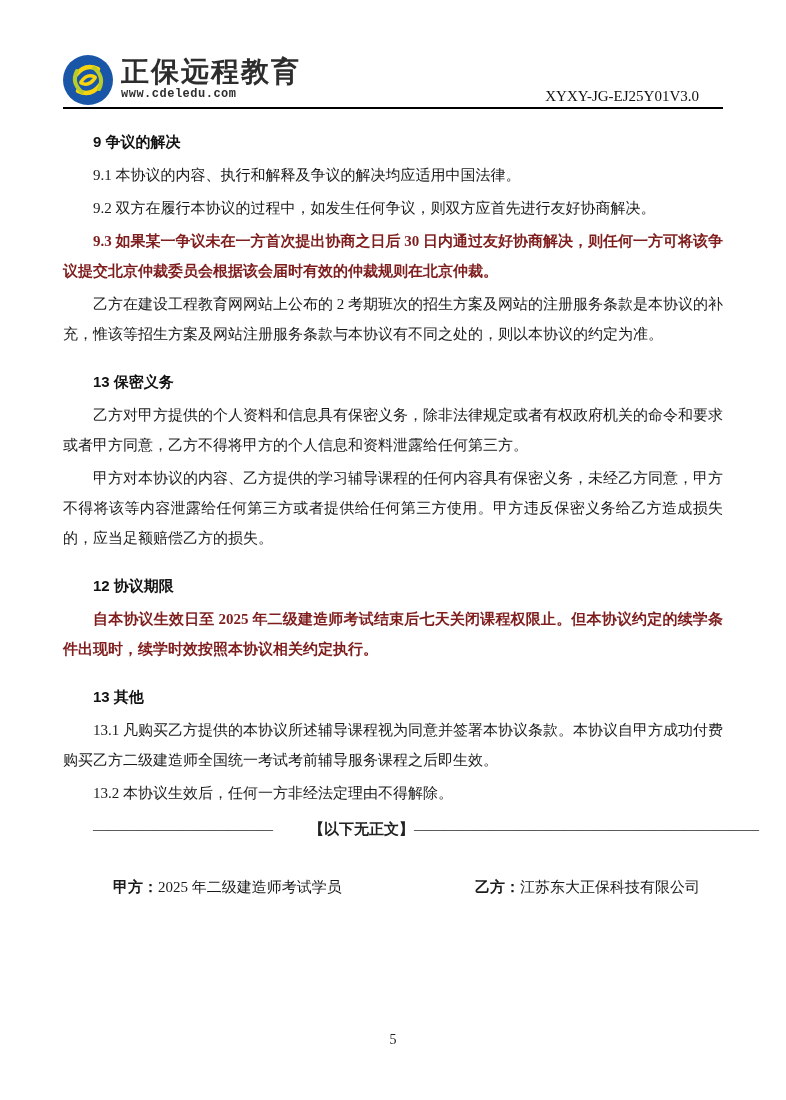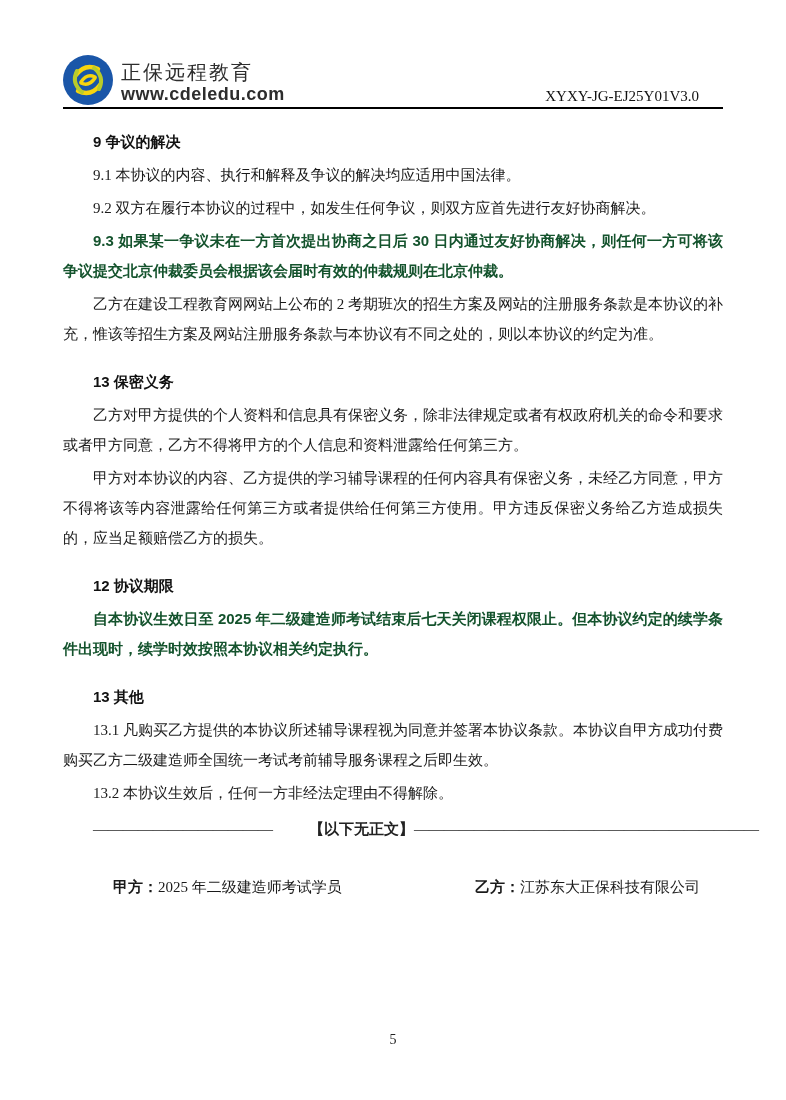--- a/index.html
+++ b/index.html
@@ -30,30 +30,31 @@
     width: 50px;
     height: 50px;
     flex: 0 0 auto;
   }
   .logo-text {
     margin-left: 8px;
     font-family: "Liberation Sans", "DejaVu Sans", sans-serif;
     color: #2d2d2d;
   }
   .brand-name {
-    font-size: 20px;
-    font-weight: normal;
+    font-size: 28px;
+    font-weight: bold;
     letter-spacing: 2px;
     line-height: 28px;
   }
   .brand-site {
-    font-size: 18px;
+    font-size: 12px;
     font-weight: bold;
     line-height: 17px;
     letter-spacing: 0.5px;
+    font-family: Liberation Mono, monospace;
   }
   .doc-code {
     margin-left: auto;
     padding-right: 24px;
     font-size: 15px;
     line-height: 18px;
     color: #111;
   }
   .header-rule {
     margin-top: 2px;
@@ -73,22 +74,22 @@
     font-family: "Liberation Sans", "DejaVu Sans", sans-serif;
     color: #111;
   }
   .doc-body .para {
     text-indent: 2em;
     line-height: 30px;
     margin-top: 3px;
   }
   .doc-body .para.bold {
     font-weight: bold;
-    font-family: Liberation Sans, sans-serif;
-    color: #14532d;
+    font-family: Liberation Serif, serif;
+    color: #7f1d1d;
   }
   
   .end-marker {
     margin-top: 6px;
     text-indent: 2em;
     line-height: 30px;
     white-space: nowrap;
     letter-spacing: 0;
     color: #222;
   }

